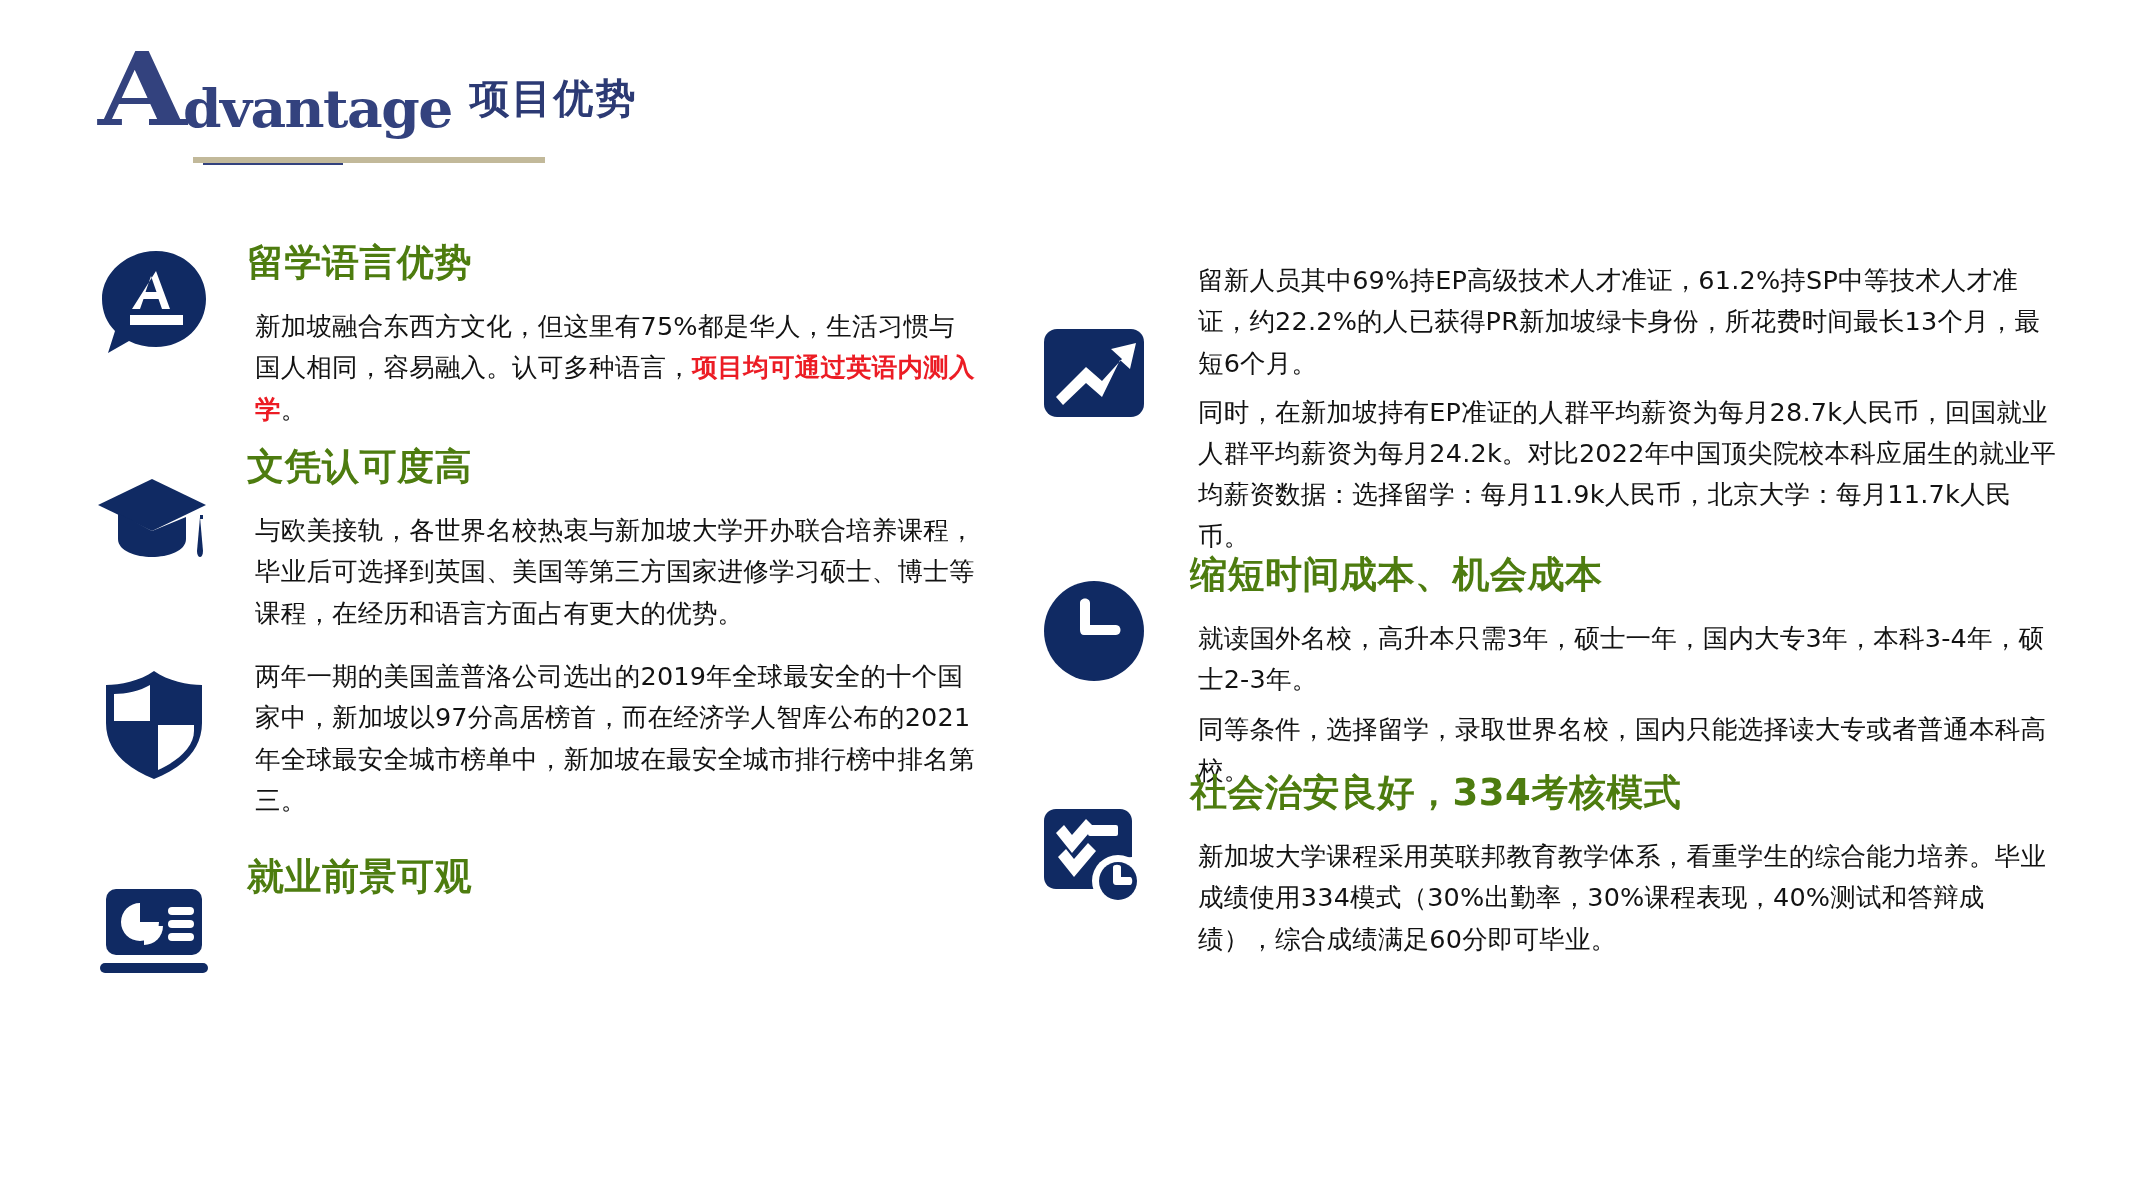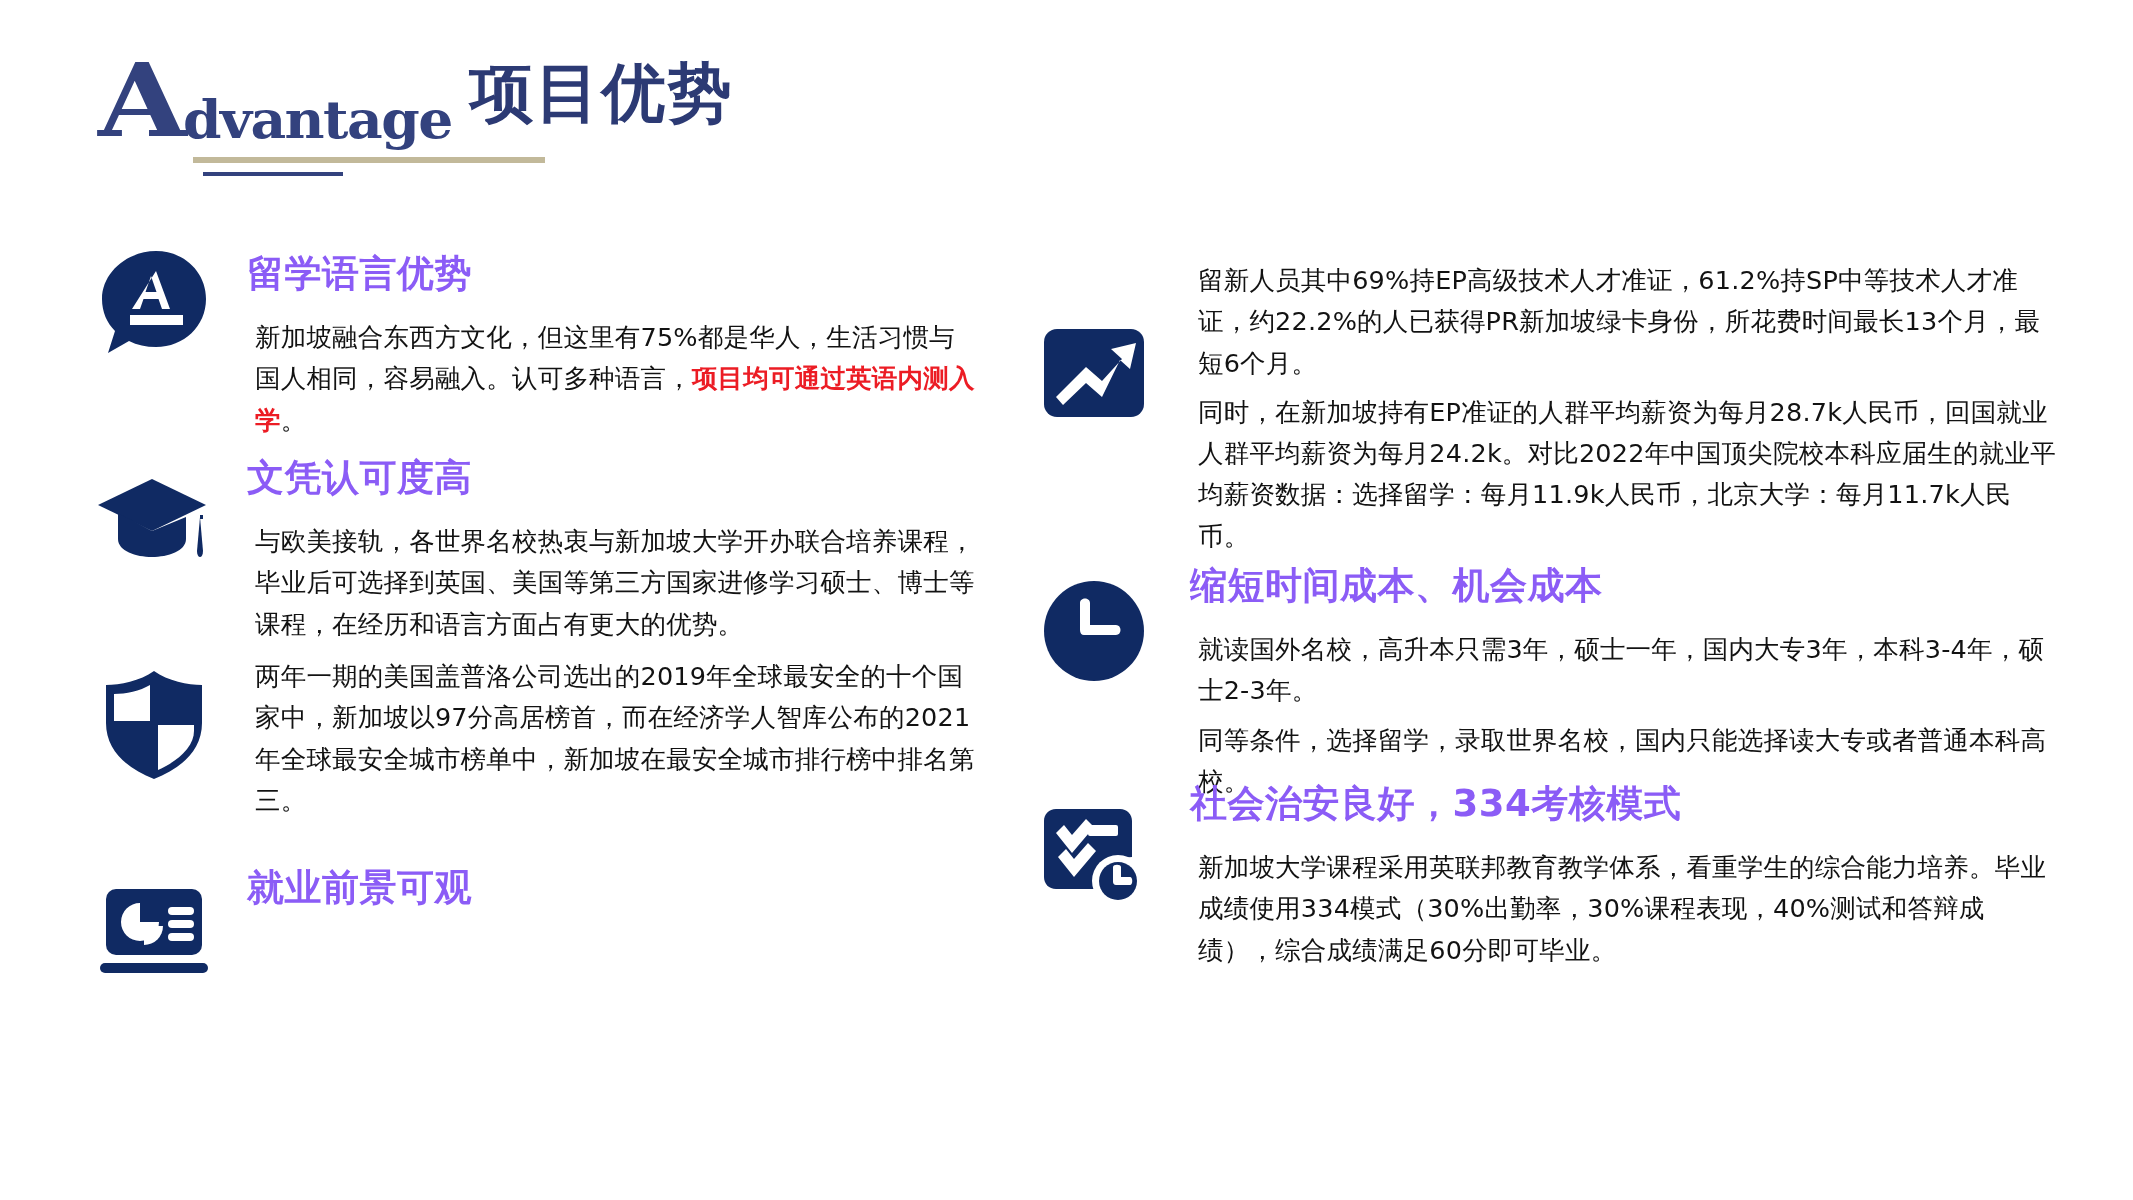--- a/index.html
+++ b/index.html
@@ -62,21 +62,21 @@
   }
   .adv-underline {
     position: absolute;
     left: 105px;
     top: 107px;
     width: 140px;
     height: 4px;
     background: #33427e;
   }
   #header-cn {
-    font-size: 64px;
+    font-size: 40px;
     font-weight: bold;
     color: #2c3a74;
     margin-left: 28px;
     letter-spacing: 2px;
     position: relative;
     top: -4px;
     font-family: "DejaVu Sans", "Liberation Sans", sans-serif;
   }
   #header-rule {
     position: absolute;
@@ -112,23 +112,23 @@
   .block-body {
     position: absolute;
     top: 0;
   }
   #col-left .block-body  { left: 152px; width: 740px; }
   #col-right .block-body { left: 155px; width: 875px; }
 
   .block-title {
     font-size: 37px;
     font-weight: bold;
-    color: #8b5cf6;
+    color: #4d7c0f;
     letter-spacing: 0.5px;
-    margin: 11px 0 18px 0;
+    margin: 0 0 18px 0;
     white-space: nowrap;
     font-family: "DejaVu Sans", "Liberation Sans", sans-serif;
   }
   .block-text {
     font-size: 25.5px;
     line-height: 1.62;
     color: #121212;
     margin: 8px;
     letter-spacing: 0.2px;
     font-family: "DejaVu Sans", "Liberation Sans", sans-serif;

